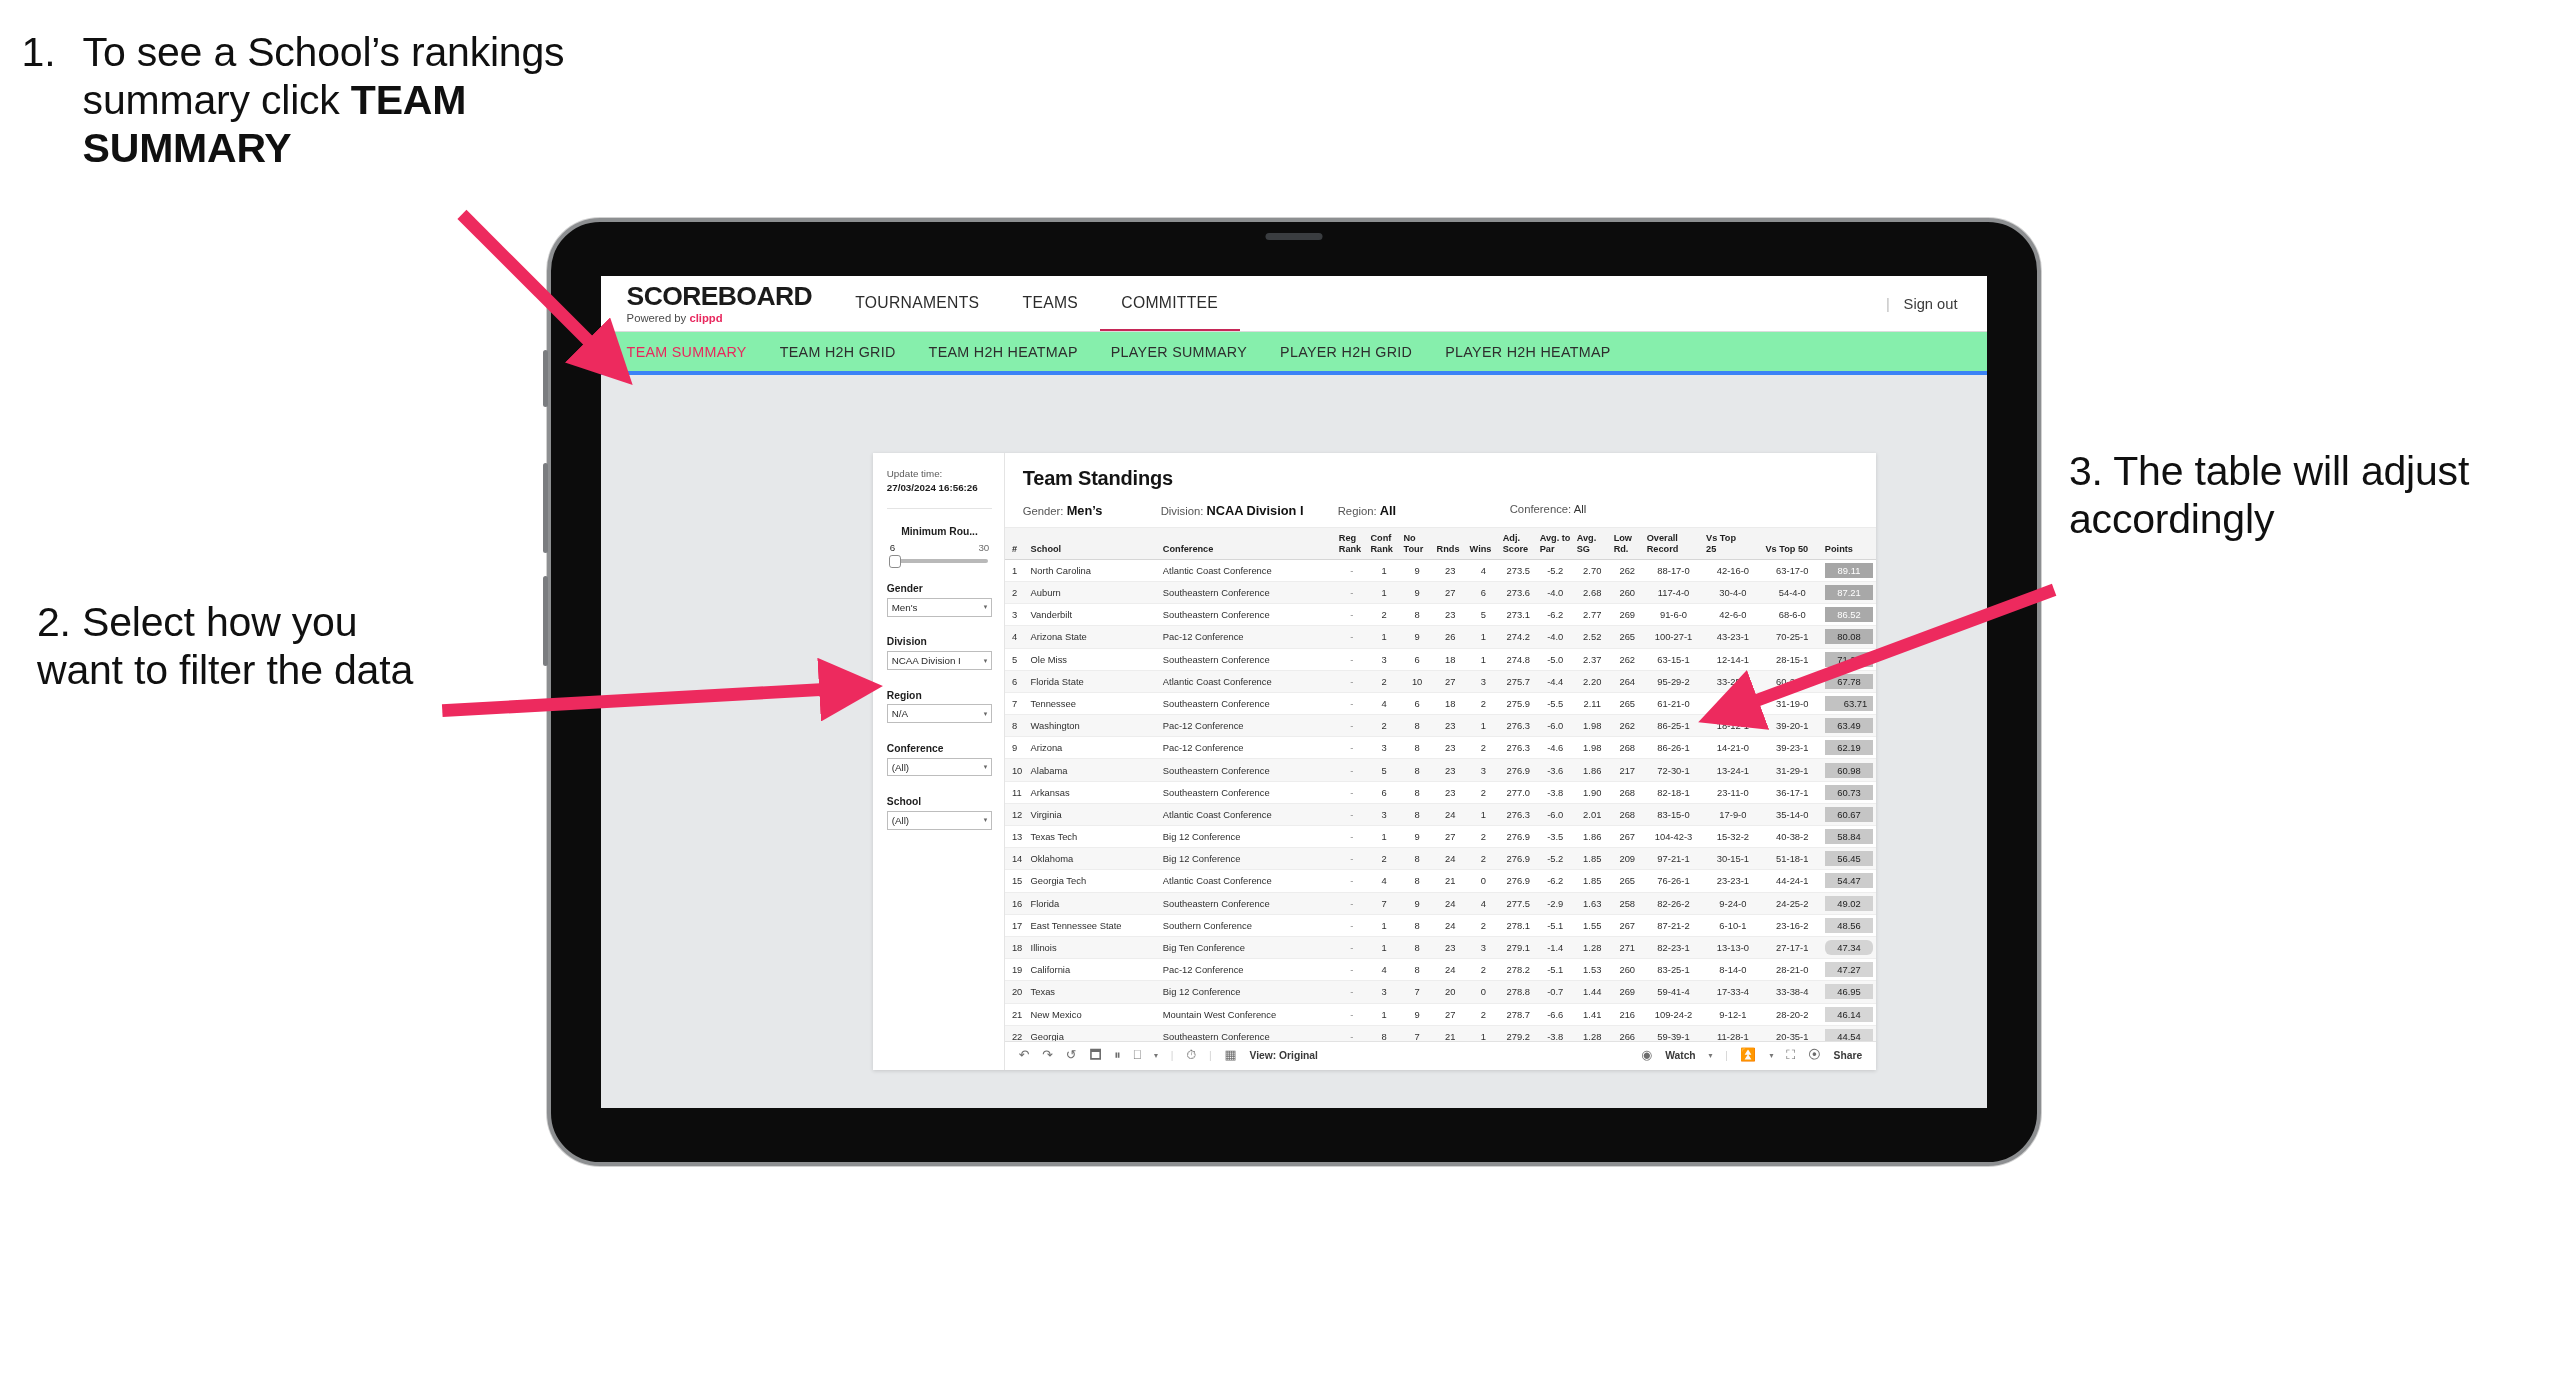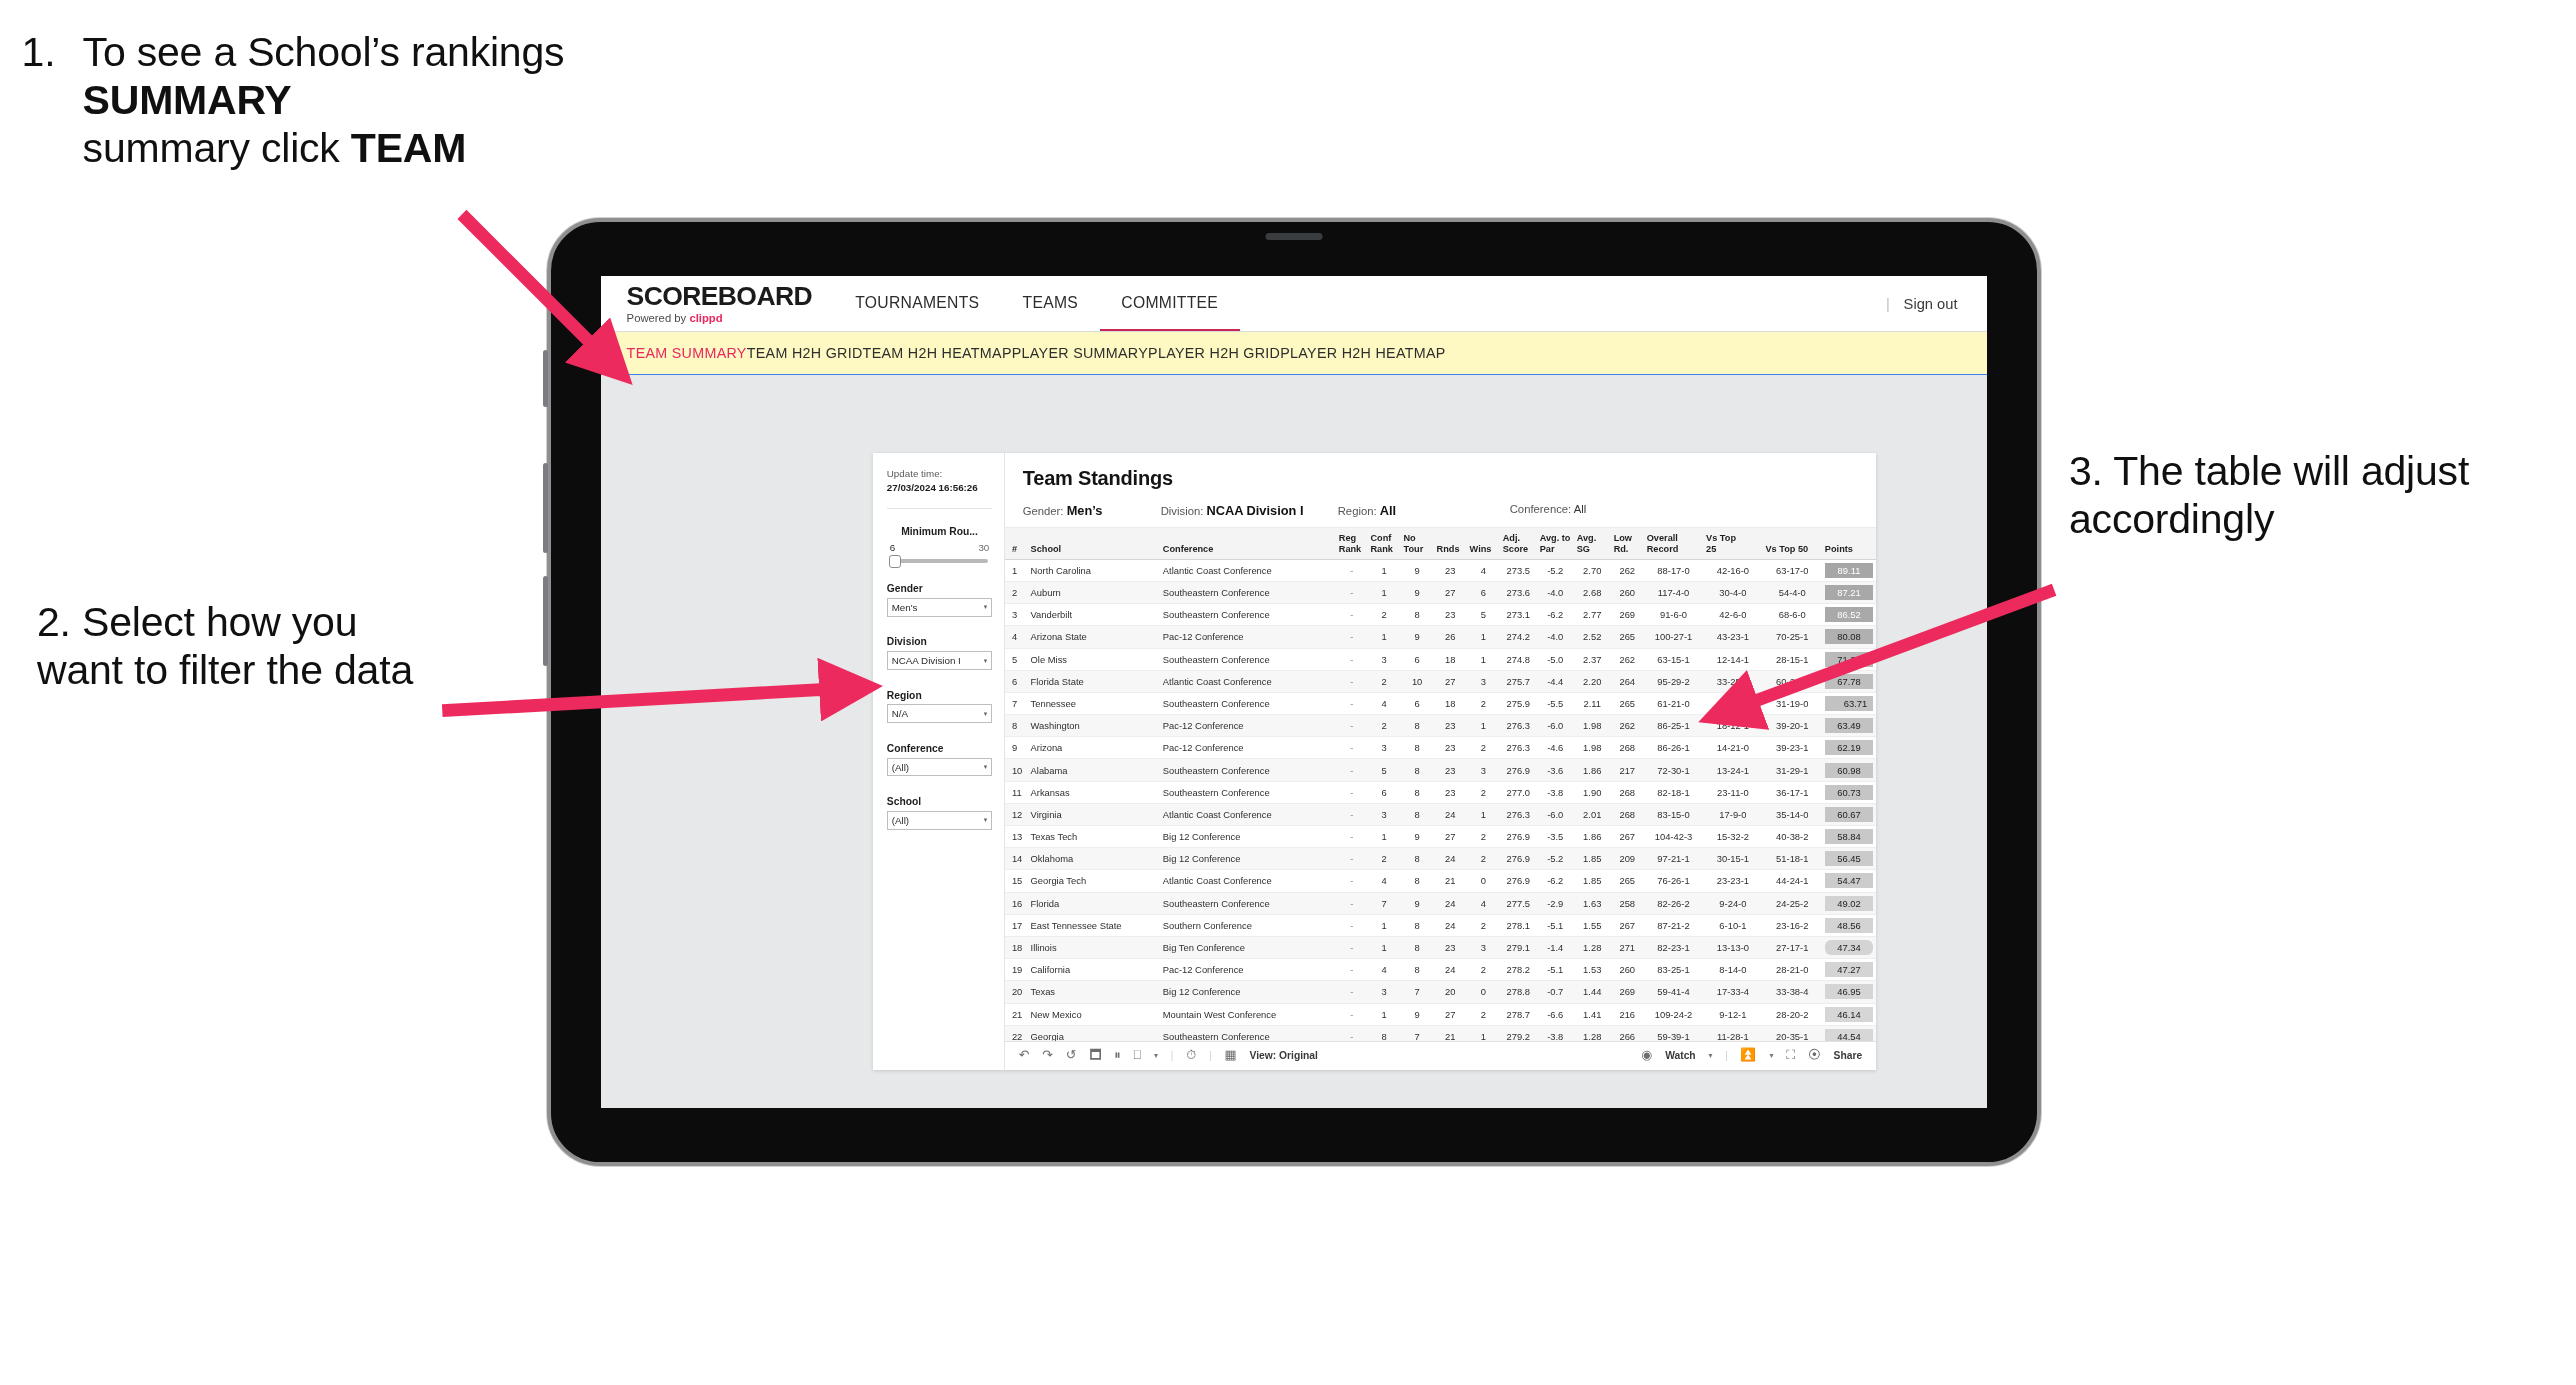--- a/index.html
+++ b/index.html
@@ -53,22 +53,22 @@
   .logo-sub .brand { color:#e8285e; font-weight:bold; }
   .topnav { display:flex; align-items:stretch; }
   .topnav a { display:flex; align-items:center; padding:0 21.6px; font-size:15.7px;
               color:#2c2c2c; text-decoration:none; letter-spacing:0.3px;
               border-bottom:2.9px solid transparent; }
   .topnav a.active { border-bottom-color:#c62757; }
   .appbar-right { margin-left:auto; display:flex; align-items:center;
                   padding-right:29.5px; gap:13.8px; font-size:14.7px; color:#3a3a3a; }
   .sep { color:#bdbdbd; }
 
-  .subnav { height:43px; background:#fef9c3; border-bottom:1px solid #3b82f6;
-            display:flex; align-items:center; padding-left:25.6px; }
+  .subnav { height:43px; background:#86efac; border-bottom:4px solid #3b82f6;
+            display:flex; align-items:center; padding-left:25.6px; gap:33px; }
   .subnav a { font-size:14.3px; color:#2e2e2e; text-decoration:none;
               letter-spacing:0.3px; }
   .subnav a.active { color:#e8285e; }
 
   .workspace { position:absolute; left:0; right:0; top:100px; bottom:0;
                background:#e6e8ea; }
 
   
   .card { position:absolute; left:272px; top:77px; width:1003px; height:617px;
           background:#ffffff; box-shadow:0 1px 3.9px rgba(0,0,0,0.14);
@@ -144,22 +144,22 @@
 </style>
 </head>
 <body>
 
 <div class="stage">
 
   <div class="anno" id="anno-1">
     <span class="num">1.</span>
     <div class="body">
       <div>To see a School’s rankings</div>
+      <div><span>summary click </span><b>TEAM</b></div>
       <div><b>SUMMARY</b></div>
-      <div><span>summary click </span><b>TEAM</b></div>
     </div>
   </div>
 
   <div class="anno" id="anno-2">2. Select how you want to filter the data</div>
 
   <div class="anno" id="anno-3">3. The table will adjust accordingly</div>
 
   <div class="tablet">
     <div class="cam"></div>
     <div class="side-btn b1"></div>

